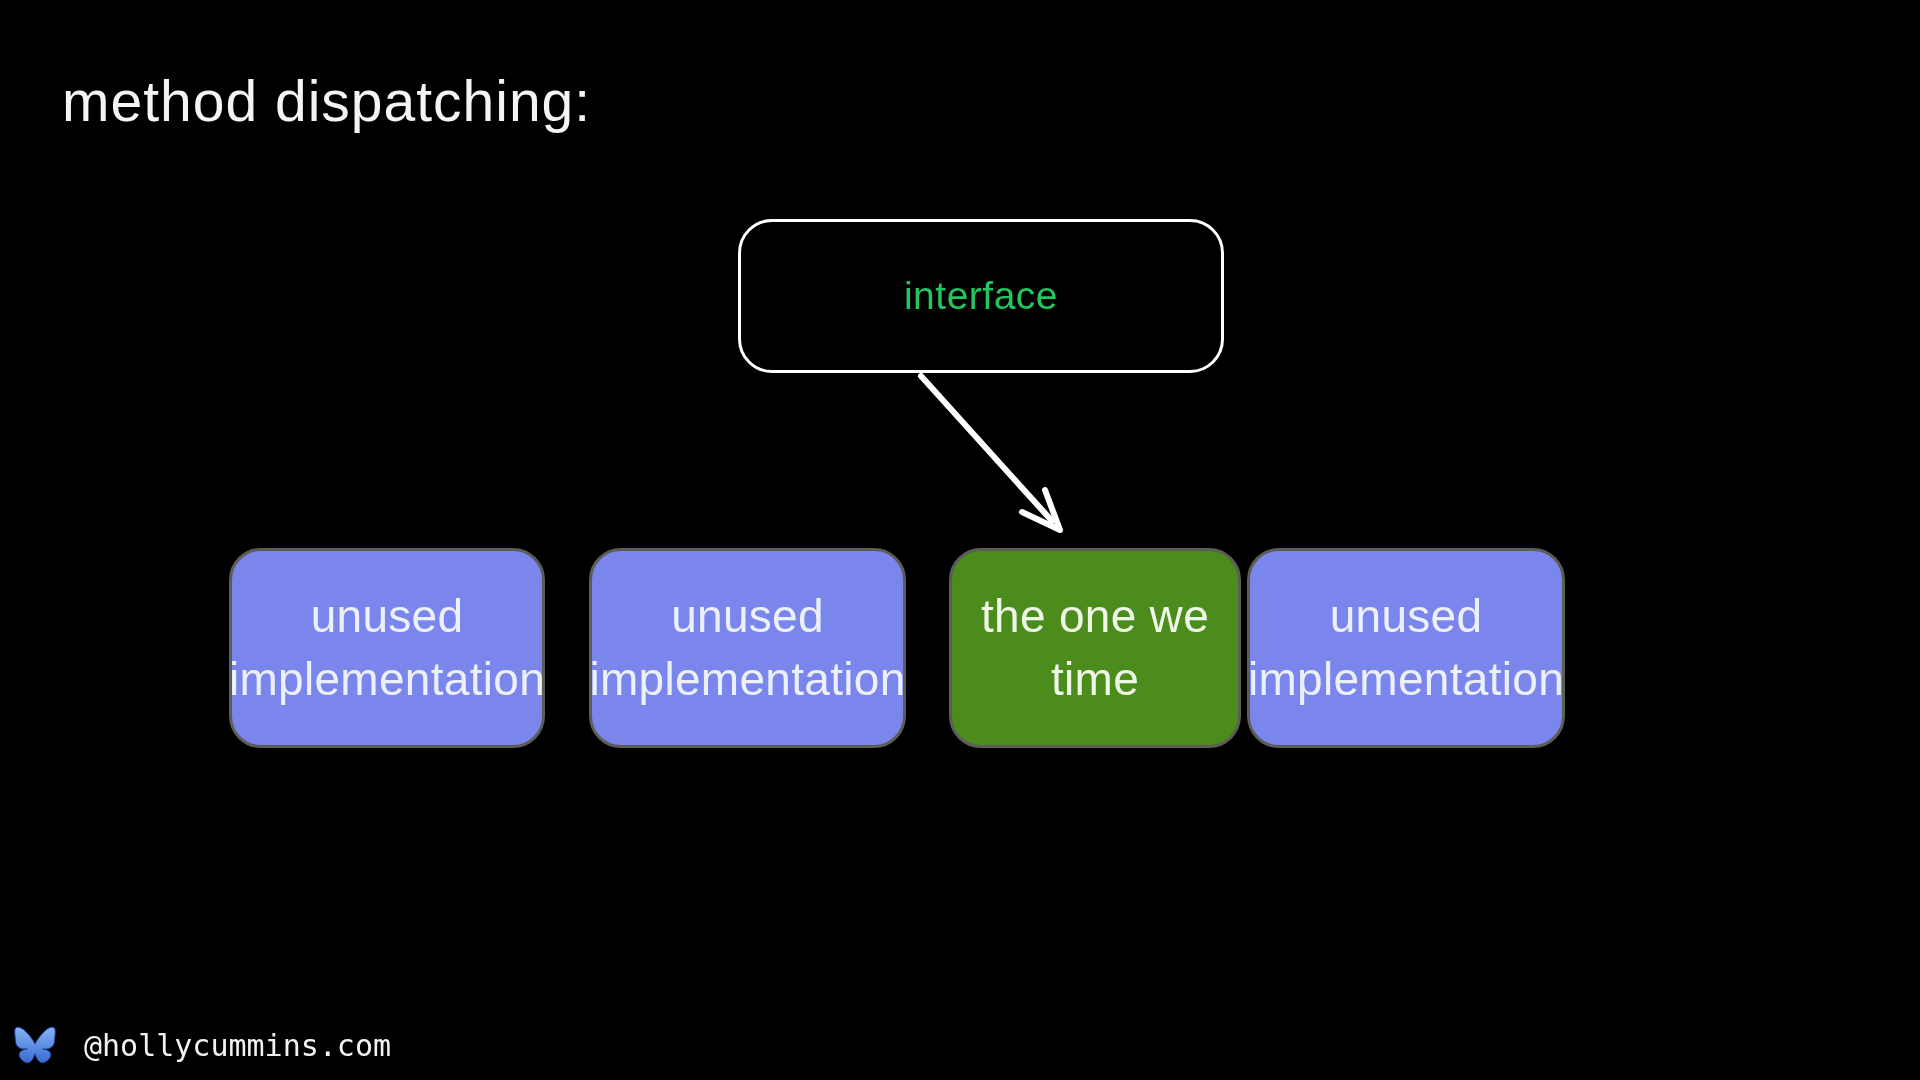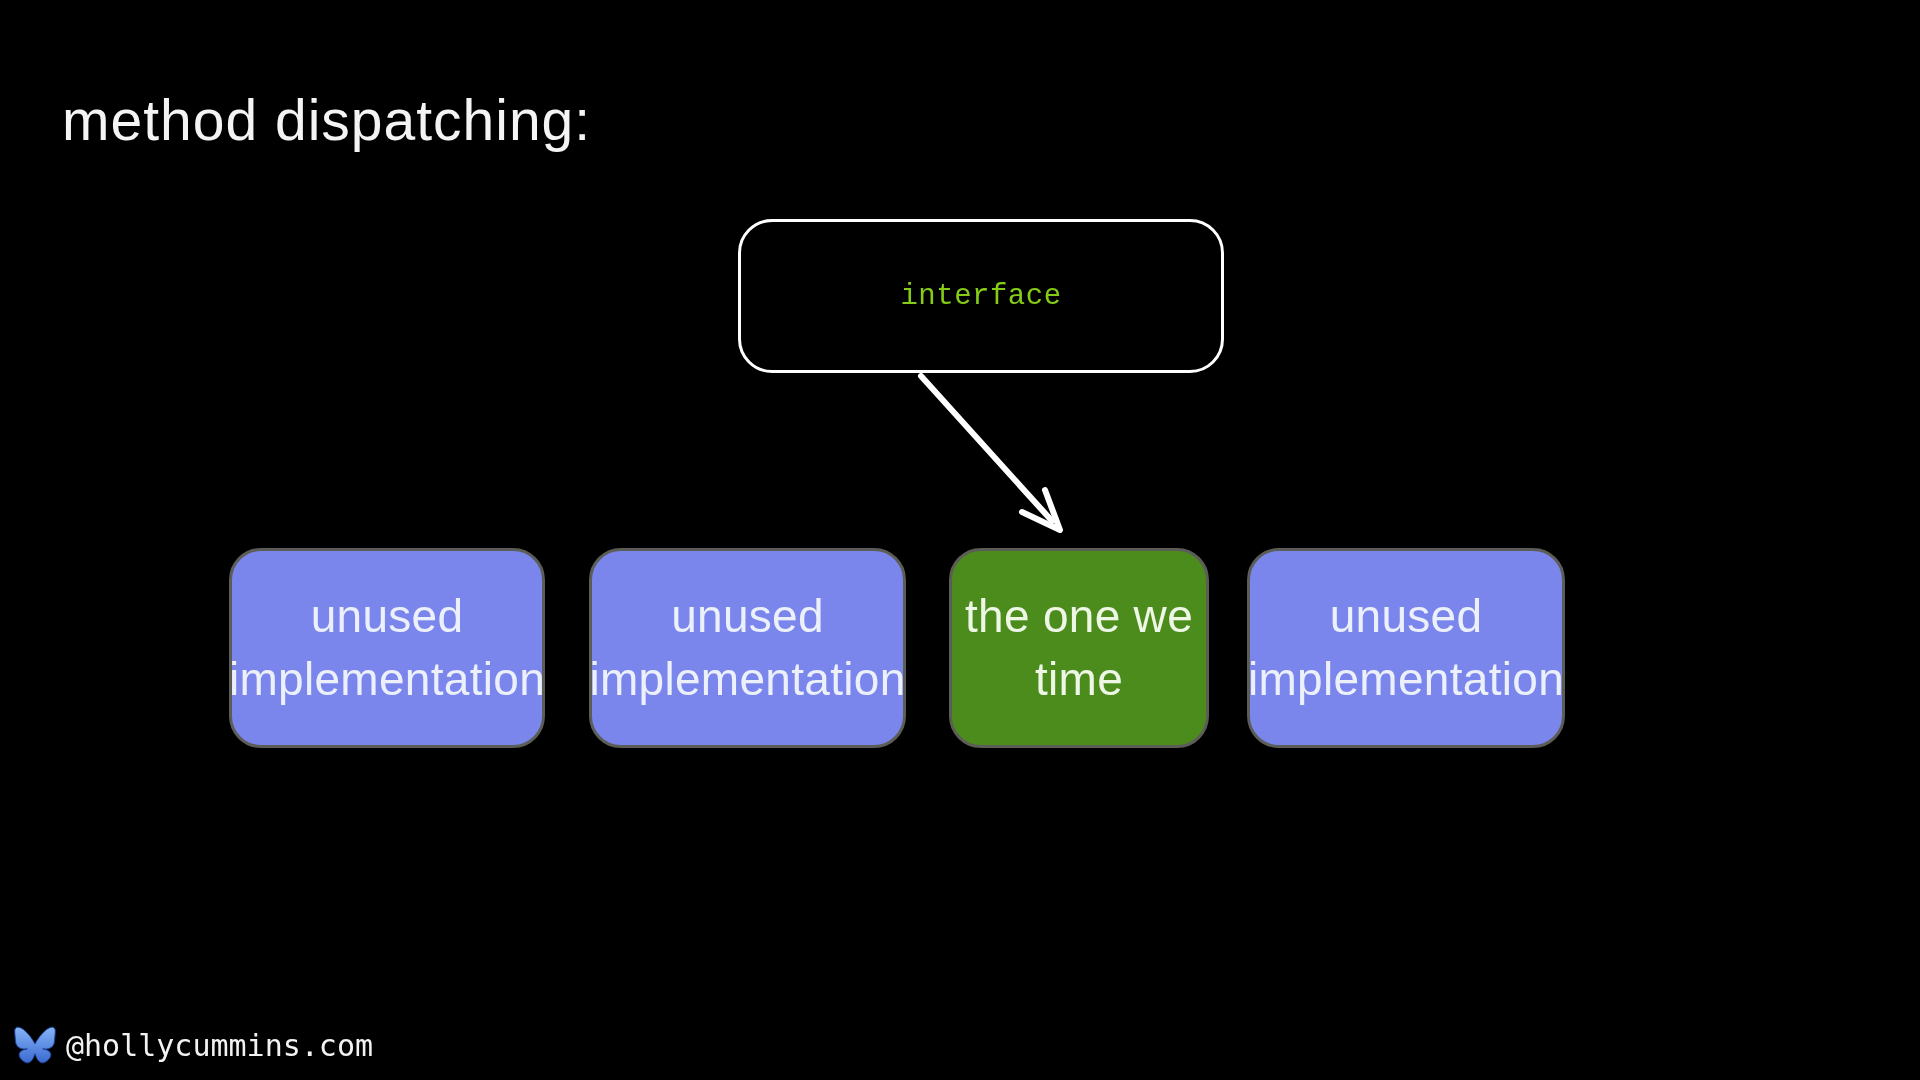--- a/index.html
+++ b/index.html
@@ -20,21 +20,20 @@
   
   .title-row {
     position: absolute;
     left: 62px;
     top: 68px;
     right: 30px;
     display: flex;
     align-items: baseline;
     gap: 30px;
     white-space: nowrap;
-    margin-top: 19px;
   }
   .title-main {
     font-size: 57px;
     font-weight: 300;
     letter-spacing: 1px;
     color: #f4f4f4;
   }
   .title-sub {
     font-size: 45px;
     font-weight: 300;
@@ -49,25 +48,24 @@
     width: 486px;
     height: 154px;
     border: 3px solid #ffffff;
     border-radius: 34px;
     box-sizing: border-box;
     display: flex;
     align-items: center;
     justify-content: center;
   }
   .interface-label {
-    font-size: 29px;
+    font-size: 39px;
     font-weight: 300;
     letter-spacing: 0.5px;
-    color: #84cc16;
-    font-family: Liberation Mono, monospace;
+    color: #22c55e;
   }
   
   .arrow-svg {
     position: absolute;
     left: 0;
     top: 0;
     width: 1920px;
     height: 1080px;
     pointer-events: none;
   }
@@ -87,31 +85,31 @@
   }
   .impl-box .line {
     font-size: 46px;
     font-weight: 300;
     letter-spacing: 0.3px;
     line-height: 1.38;
     color: #ecf0fb;
   }
   .impl-1 { left: 229px; width: 316px; }
   .impl-2 { left: 589px; width: 317px; }
-  .impl-3 { left: 949px; width: 260px; }
+  .impl-3 { left: 949px; width: 292px; }
   .impl-4 { left: 1247px; width: 318px; }
   .impl-3 .line { color: #eef6e6; }
   
   .footer {
     position: absolute;
     left: 14px;
     top: 1026px;
     display: flex;
     align-items: center;
-    gap: 10px;
+    gap: 28px;
   }
   .bluesky-icon {
     width: 42px;
     height: 38px;
     flex: 0 0 auto;
   }
   .footer-handle {
     font-family: "DejaVu Sans Mono", "Liberation Mono", monospace;
     font-size: 30px;
     color: #f2f2f2;

